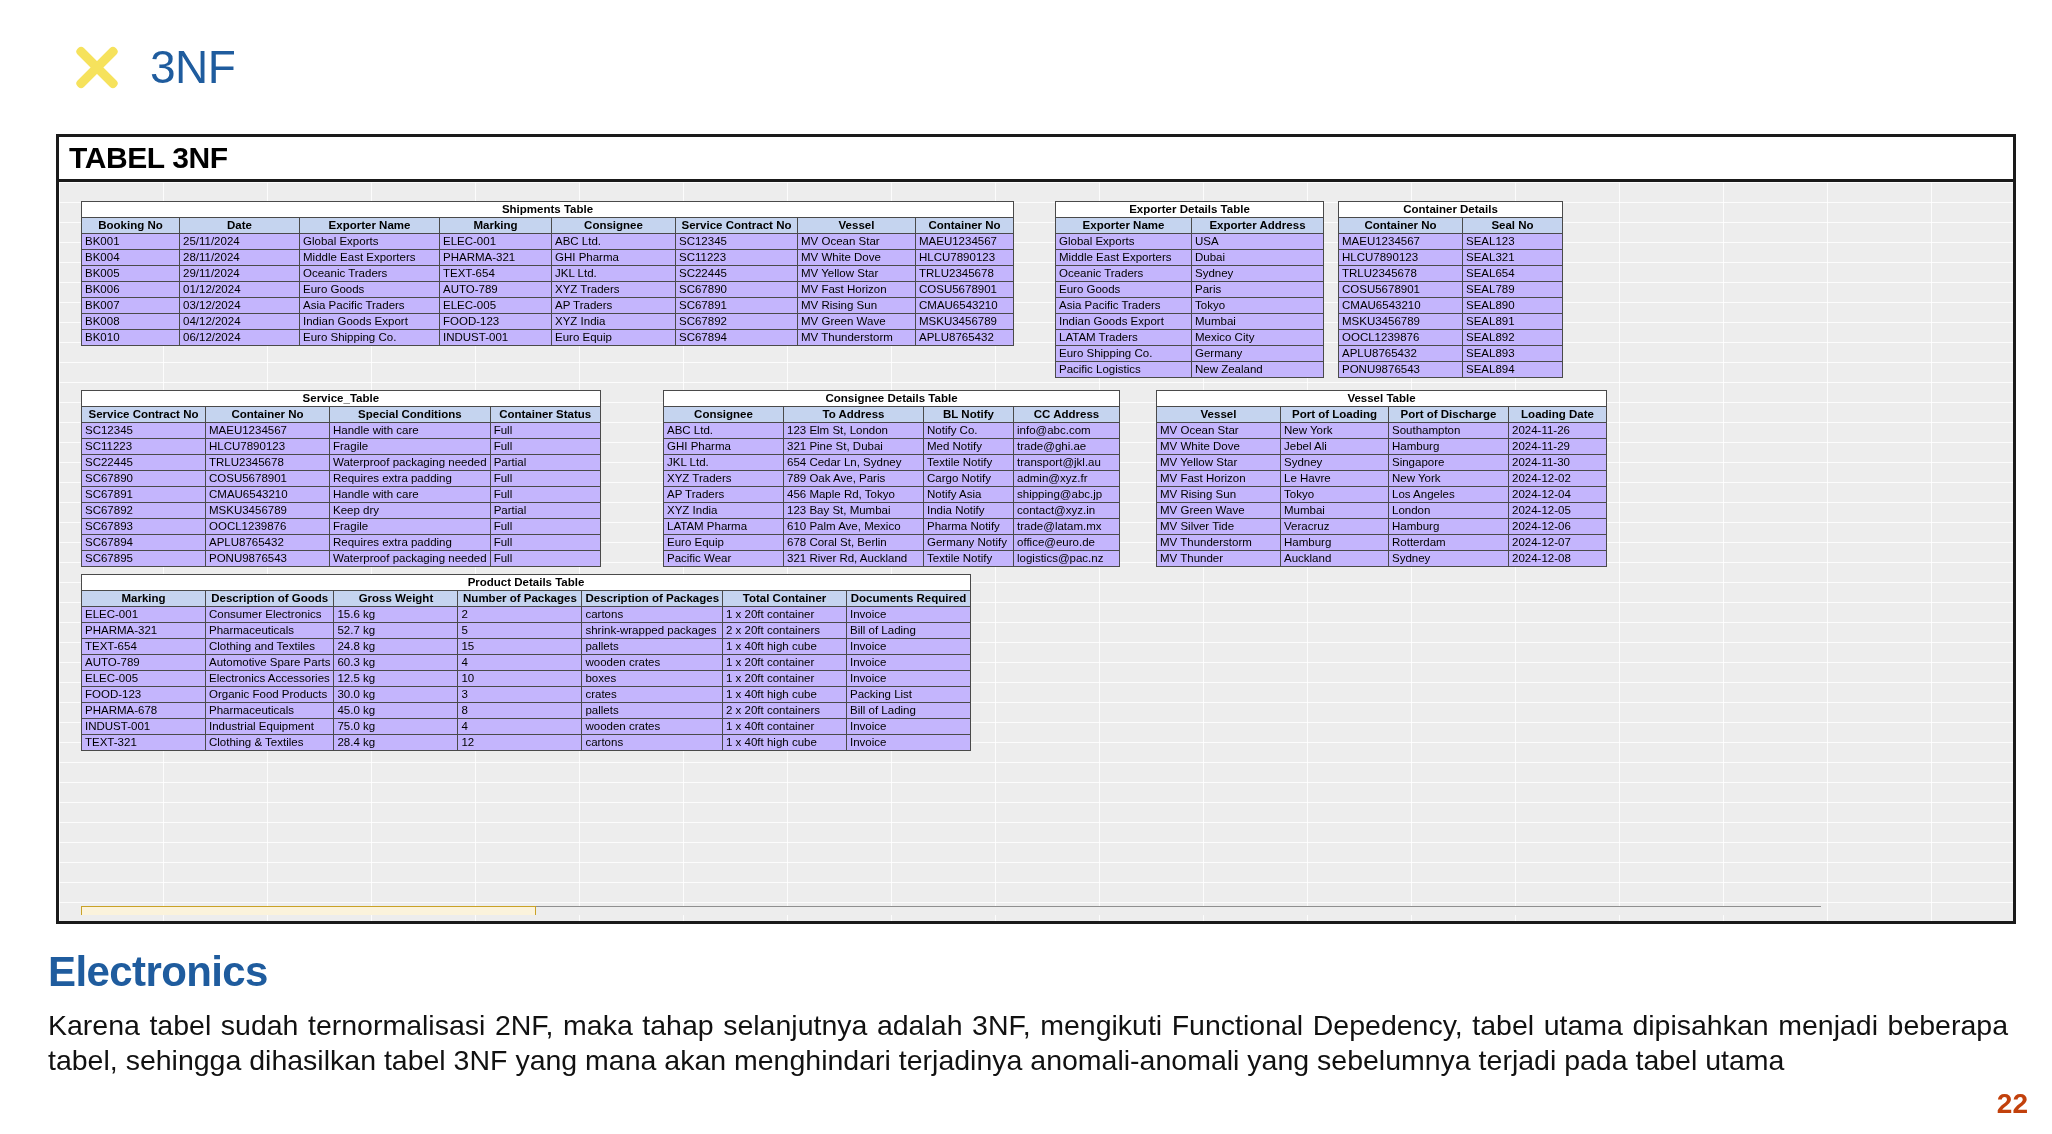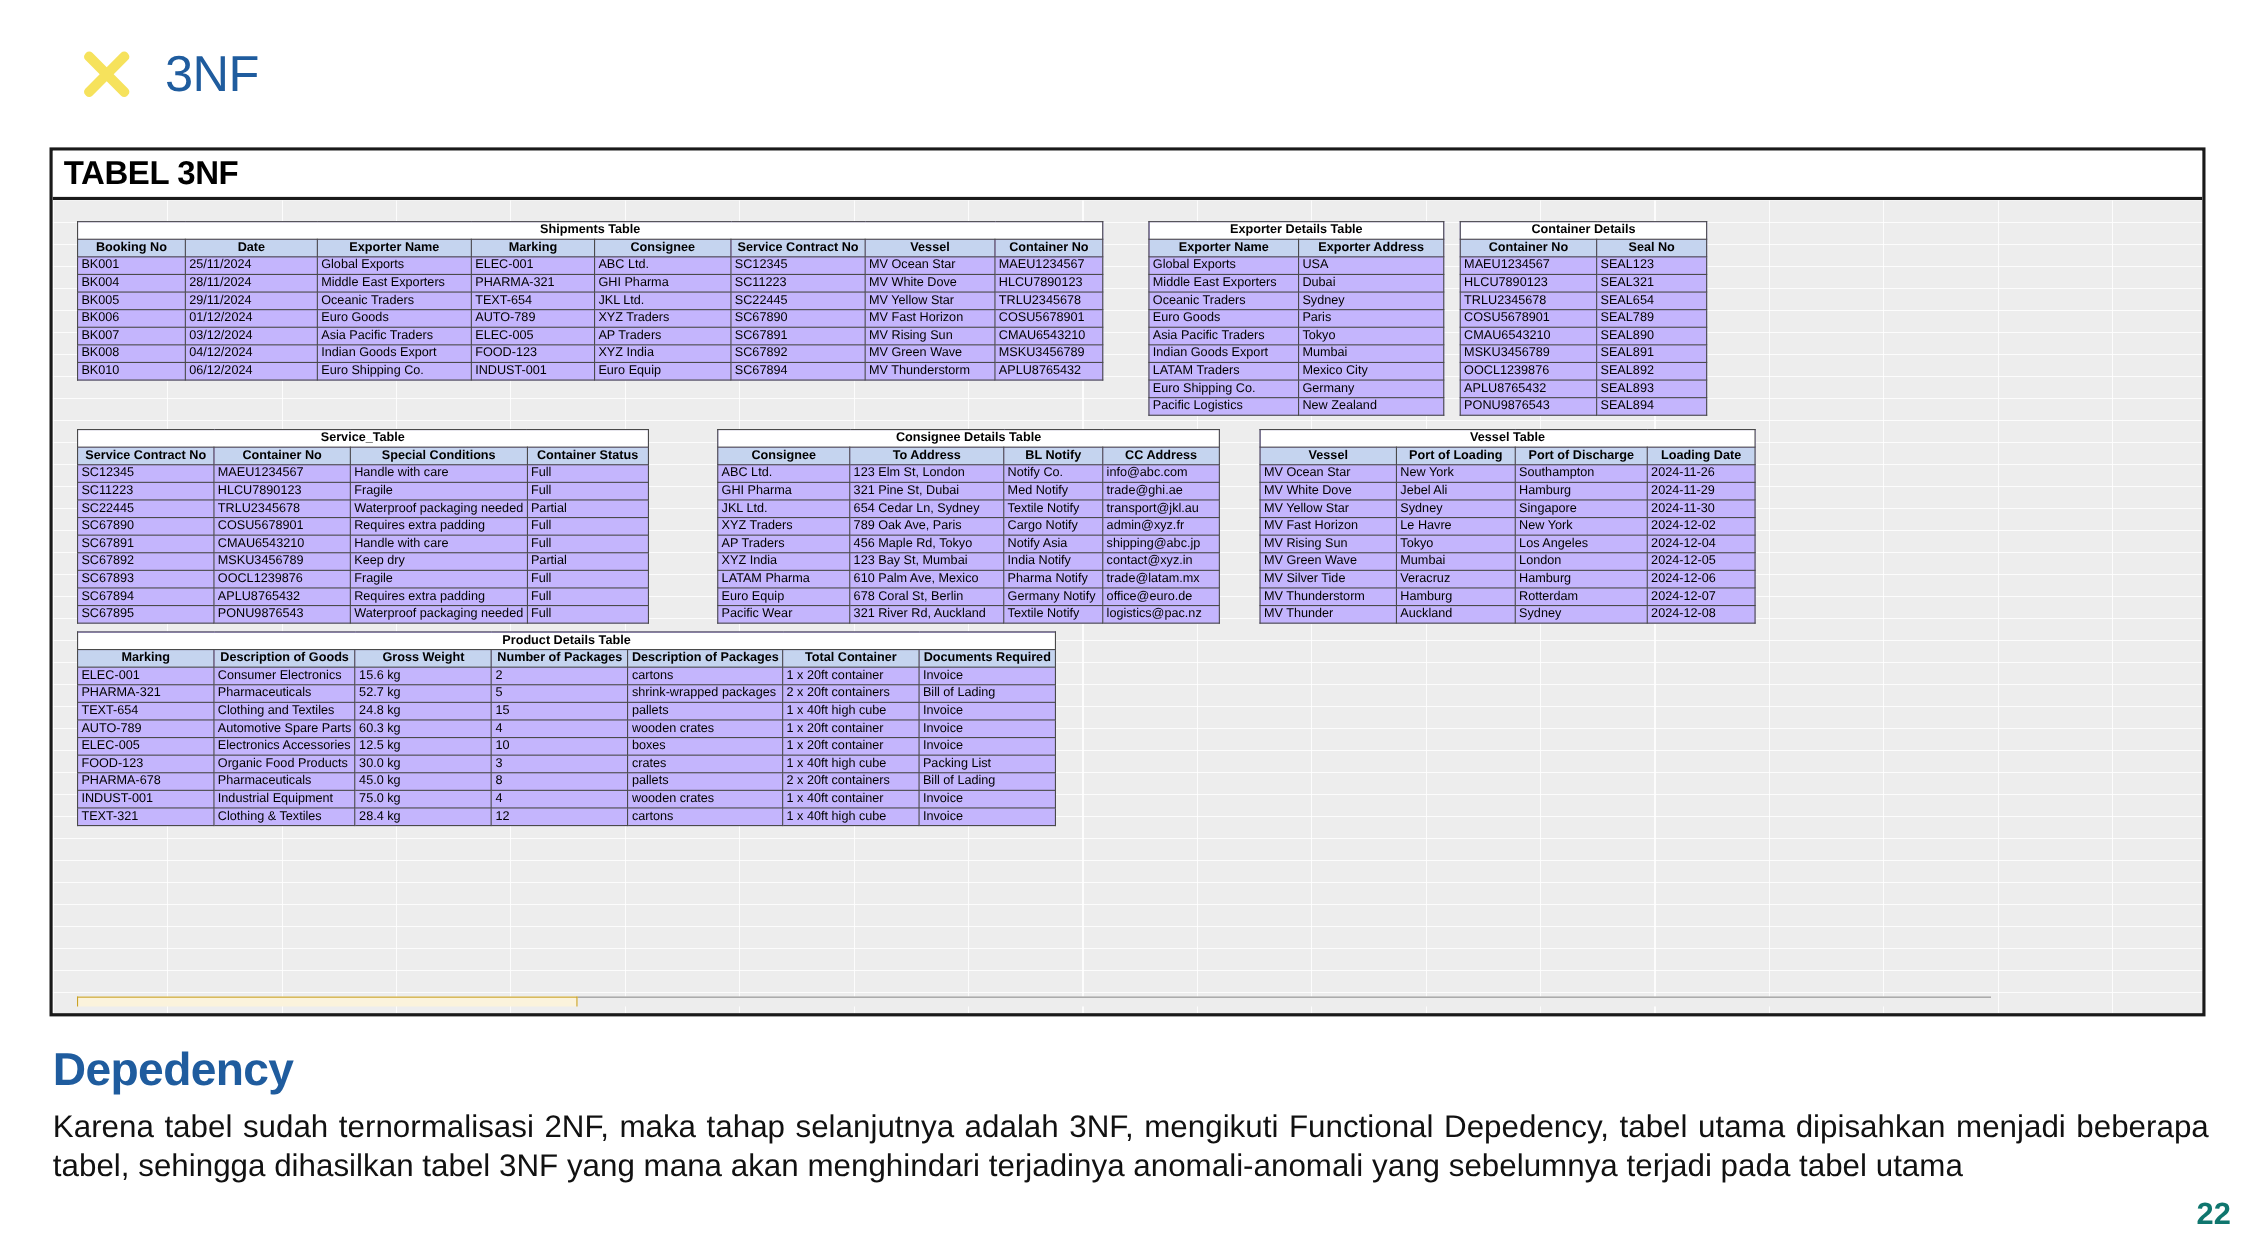--- a/index.html
+++ b/index.html
@@ -27,21 +27,21 @@
   .x-mark span:first-child { transform: rotate(45deg); }
   .x-mark span:last-child  { transform: rotate(-45deg); }
   .slide-title {
     font-size: 46px; font-weight: 400; color: #1F5C9E;
     letter-spacing: -0.5px; line-height: 1;
   }
 
   
   .sheet-frame {
     position: absolute;
-    left: 45px; top: 134px;
+    left: 56px; top: 134px;
     width: 1960px; height: 790px;
     border: 3px solid #1a1a1a;
     background: #ffffff;
   }
   .sheet-titlebar {
     height: 45px;
     border-bottom: 3px solid #1a1a1a;
     display: flex; align-items: center;
     padding-left: 10px;
     background: #ffffff;
@@ -135,21 +135,21 @@
   .expl-body {
     position: absolute;
     left: 48px; top: 1008px; width: 1960px;
     font-size: 28.5px; line-height: 1.24; color: #111;
     text-align: justify;
     text-justify: inter-word;
   }
   .pagenum {
     position: absolute;
     right: 24px; bottom: 14px;
-    font-size: 28px; font-weight: 700; color: #0f766e;
+    font-size: 28px; font-weight: 700; color: #c2410c;
   }
 </style>
 </head>
 <body>
 
 <div class="slide-head">
   <div class="x-mark">
     <span></span>
       <span></span>
   </div>
@@ -700,15 +700,15 @@
             <td>Invoice</td>
           </tr>
         </tbody>
       </table>
 
     <div class="sel-strip-b"></div>
     <div class="sel-strip"></div>
   </div>
 </div>
 
-<div class="expl-head">Depedency</div>
+<div class="expl-head">Electronics</div>
 <div class="expl-body">Karena tabel sudah ternormalisasi 2NF, maka tahap selanjutnya adalah 3NF, mengikuti Functional Depedency, tabel utama dipisahkan menjadi beberapa tabel, sehingga dihasilkan tabel 3NF yang mana akan menghindari terjadinya anomali-anomali yang sebelumnya terjadi pada tabel utama</div>
 <div class="pagenum">22</div>
 
 </body></html>

